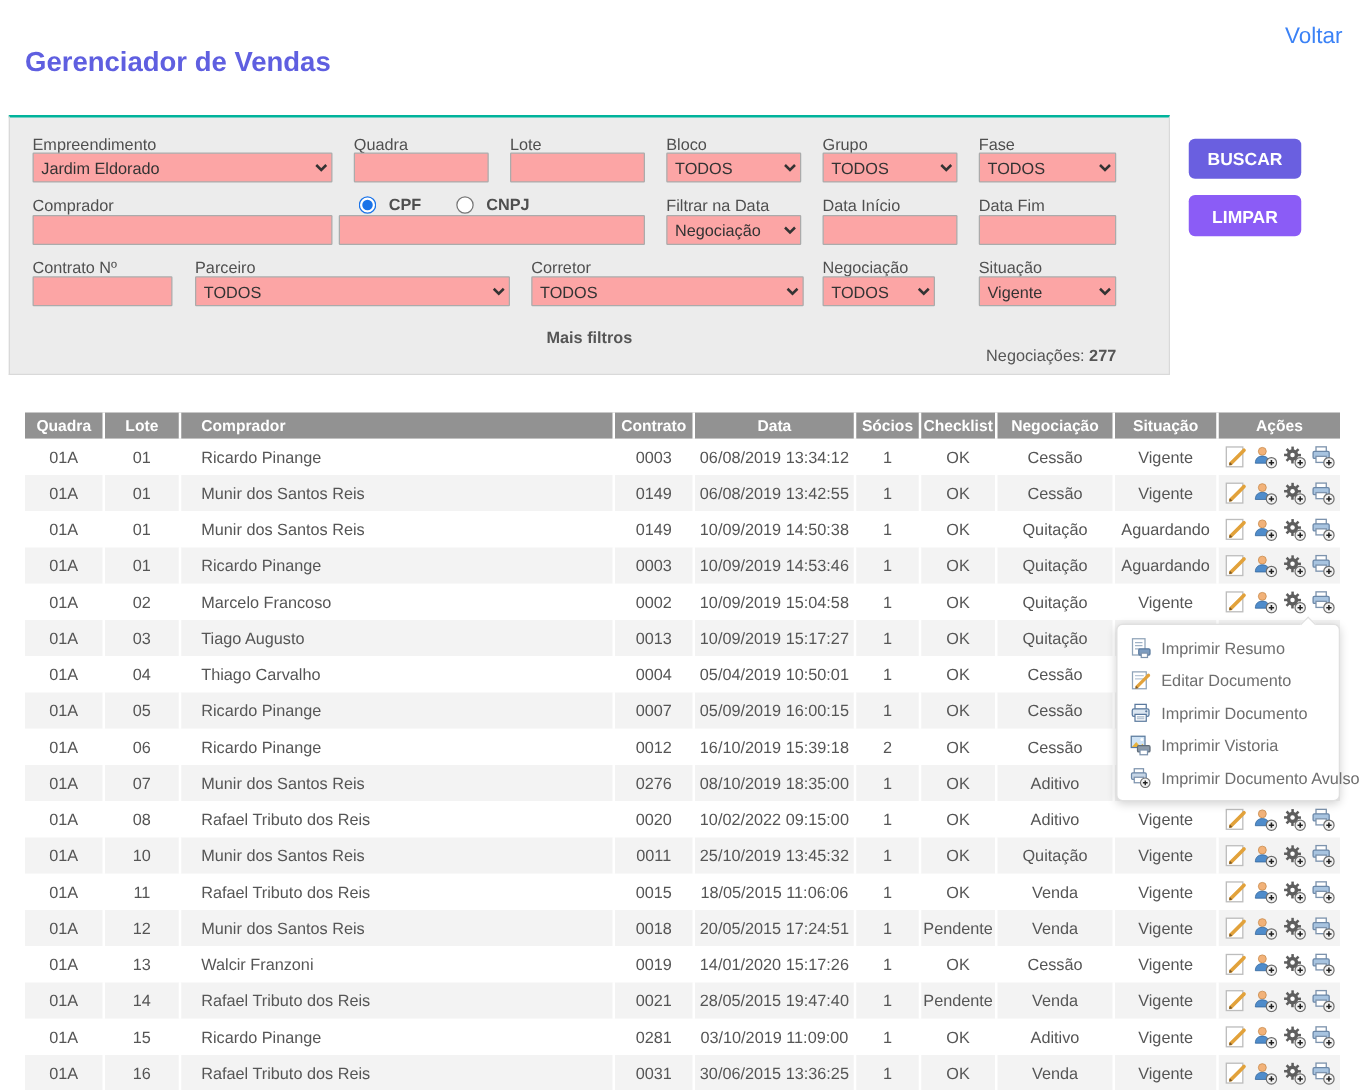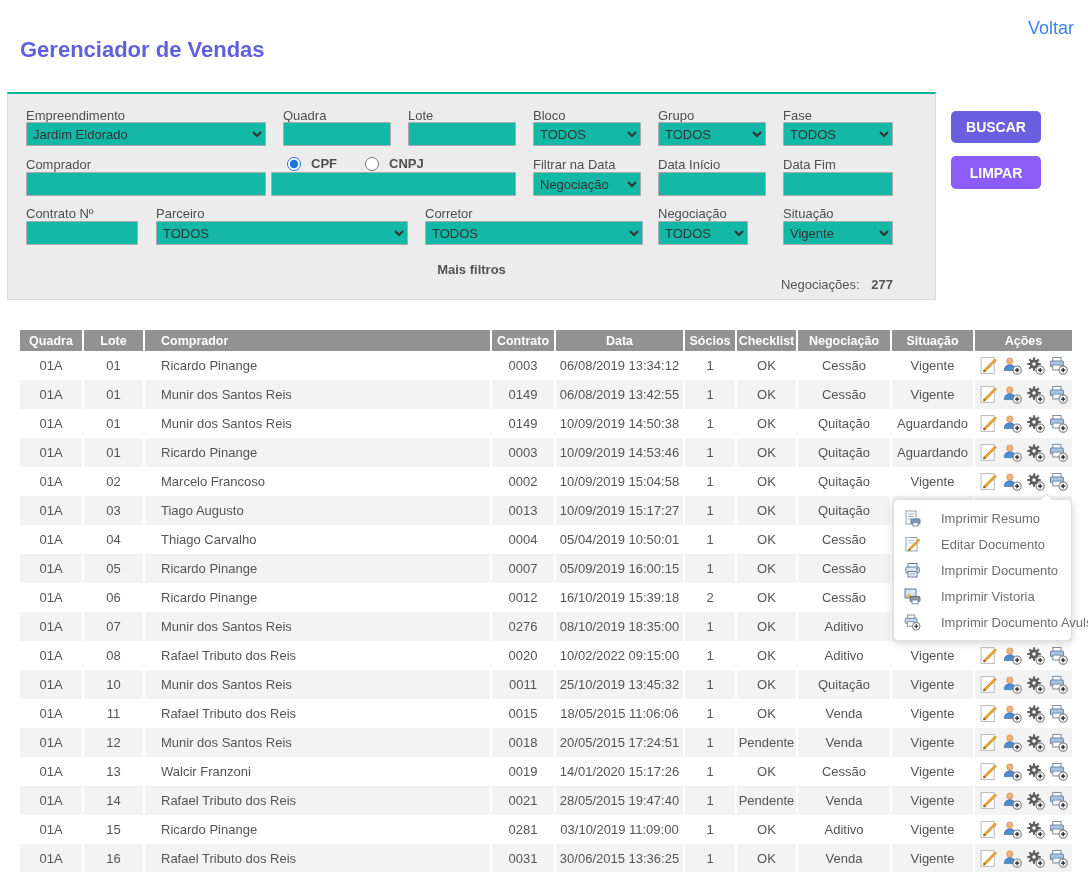--- a/index.html
+++ b/index.html
@@ -8,34 +8,34 @@
   #app { position:relative; width:1088px; height:872px; overflow:hidden; background:#fff; }
 
   
   .back-link { position:absolute; top:18px; right:14px; font-size:18px; color:#3b82f6; cursor:pointer; }
   .page-title { position:absolute; top:37px; left:20px; font-size:22px; font-weight:bold; color:#5f5fe0; }
 
   
   .panel { position:absolute; left:7px; top:92px; width:929px; height:208px;
            background:#ececec; border:1px solid #d9d9d9; border-top:2px solid #00b39b; }
   .f-label { position:absolute; font-size:13px; color:#4f4f4f; white-space:nowrap; }
-  .f-input, .f-select { position:absolute; height:24px; border:1px solid #ababab; background:#14b8a6;
+  .f-input, .f-select { position:absolute; height:24px; border:1px solid #ababab; background:#fca5a5;
            font-size:13px; color:#333; padding:0 6px; font-family:inherit; border-radius:1px; }
   .f-select { padding:0 2px; }
   .btn { position:absolute; width:90px; border:none; border-radius:5px; color:#fff;
          font-weight:bold; font-size:14px; cursor:pointer; font-family:inherit; }
   .btn-buscar { left:943px; top:17px; height:32px; background:#6a5fe0; }
   .btn-limpar { left:943px; top:62px; height:33px; background:#8b5cf6; }
   .radio-group { position:absolute; left:279px; top:62px; display:flex; gap:28px; align-items:center; }
   .radio-item { display:flex; align-items:center; gap:10px; font-size:13px; font-weight:bold; color:#4f4f4f; }
   .radio-item input { accent-color:#1a73e8; width:14px; height:14px; }
   .mais-filtros { position:absolute; top:168px; left:0; width:100%; text-align:center;
                   font-size:13px; font-weight:bold; color:#555; cursor:pointer; }
   .negociacoes { position:absolute; top:183px; right:42px; font-size:13px; color:#555; }
-  .negociacoes b { font-weight:bold;margin-left:8px; }
+  .negociacoes b { font-weight:bold; }
 
   
   .tbl { position:absolute; left:20px; top:330px; width:1052px; }
   .thead { display:flex; background:#929292; height:21px; }
   .thead .cell { color:#fff; font-size:12.5px; font-weight:bold; display:flex; align-items:center;
                  justify-content:center; border-right:2px solid #fff; }
   .thead .cell:last-child { border-right:none; }
   .thead .c-comprador { justify-content:flex-start; padding-left:16px; }
   .trow { display:flex; height:29px; background:#fff; }
   .trow:nth-child(even) { background:#f3f3f3; }
@@ -47,21 +47,21 @@
   .c-data{width:129px} .c-socios{width:52px} .c-checklist{width:61px} .c-negociacao{width:94px}
   .c-situacao{width:83px} .c-acoes{width:97px}
   .action-icon { display:inline-flex; width:19px; height:19px; margin:0 2px; cursor:pointer; }
 
   
   .ctx-menu { position:absolute; left:893px; top:499px; width:179px; background:#fff;
               border:1px solid #e0e0e0; border-radius:5px; box-shadow:0 2px 8px rgba(0,0,0,.18);
               padding:5px 0; z-index:10; }
   .ctx-notch { position:absolute; top:-5px; right:20px; width:9px; height:9px; background:#fff;
                border-left:1px solid #e0e0e0; border-top:1px solid #e0e0e0; transform:rotate(45deg); }
-  .ctx-item { display:flex; align-items:center; gap:20px; height:26px; padding:0 10px;
+  .ctx-item { display:flex; align-items:center; gap:8px; height:26px; padding:0 10px;
               font-size:13px; color:#6e6e6e; cursor:pointer; white-space:nowrap; }
   .ctx-item .mi { display:inline-flex; width:17px; height:17px; }
 </style>
 </head>
 <body>
 
 <div id="app">
 
   <a class="back-link">Voltar</a>
   <h1 class="page-title">Gerenciador de Vendas</h1>

